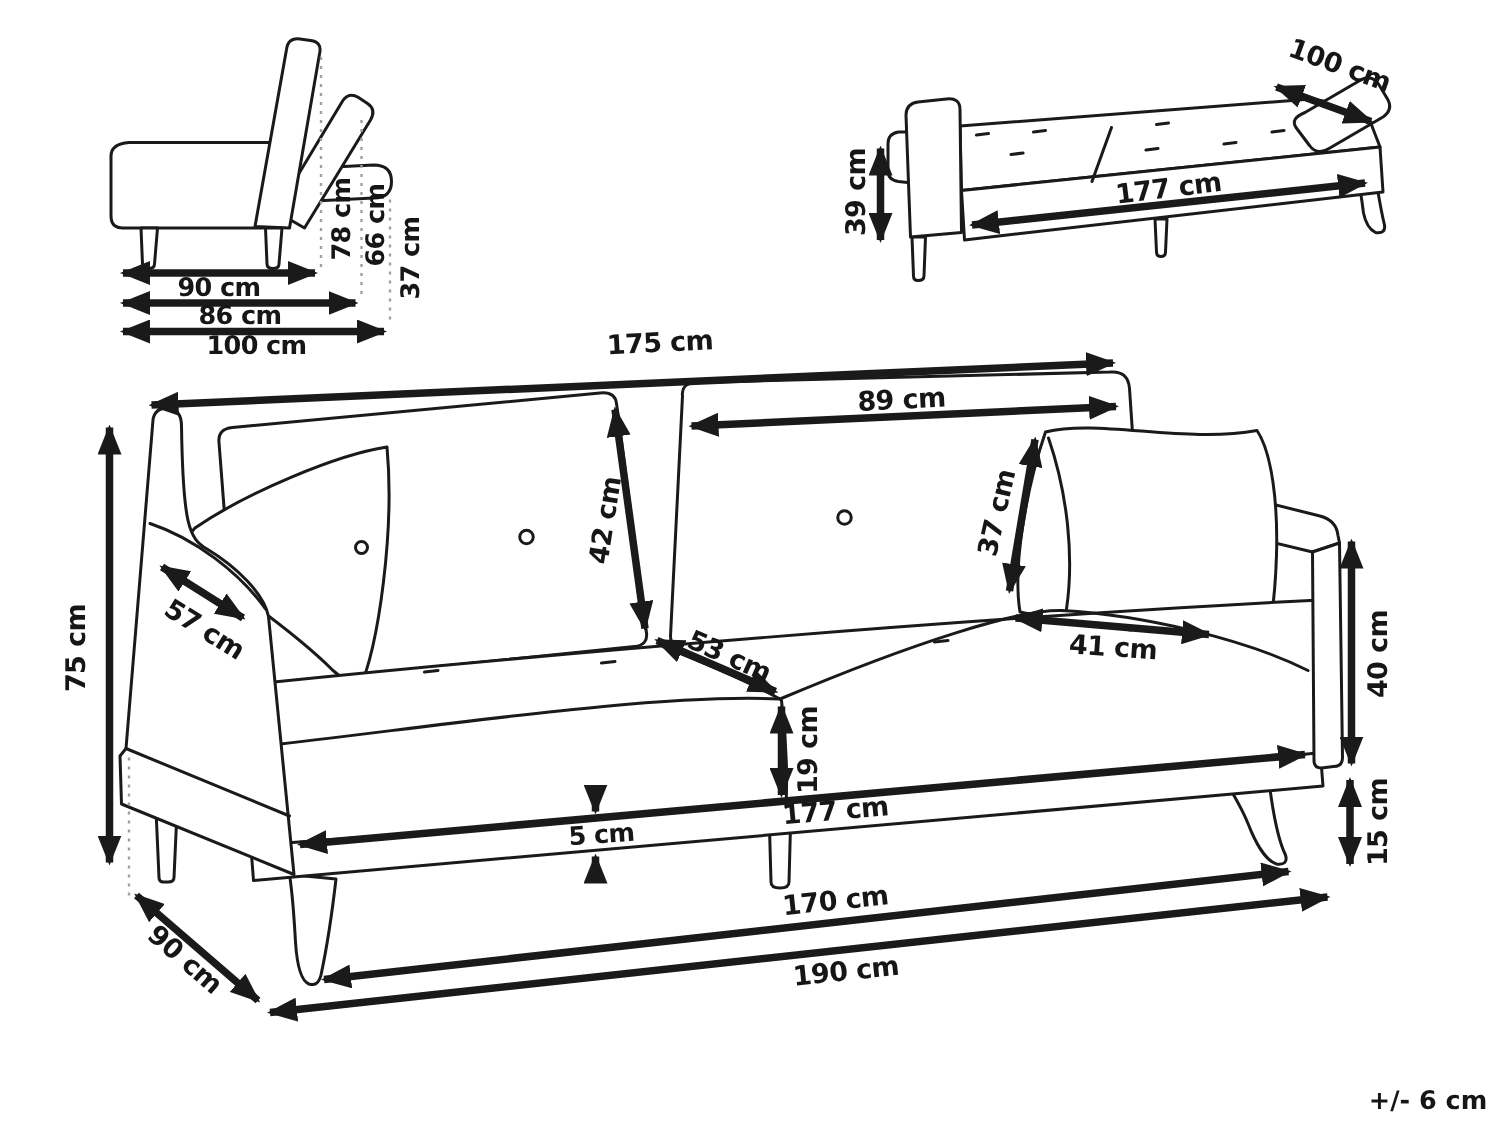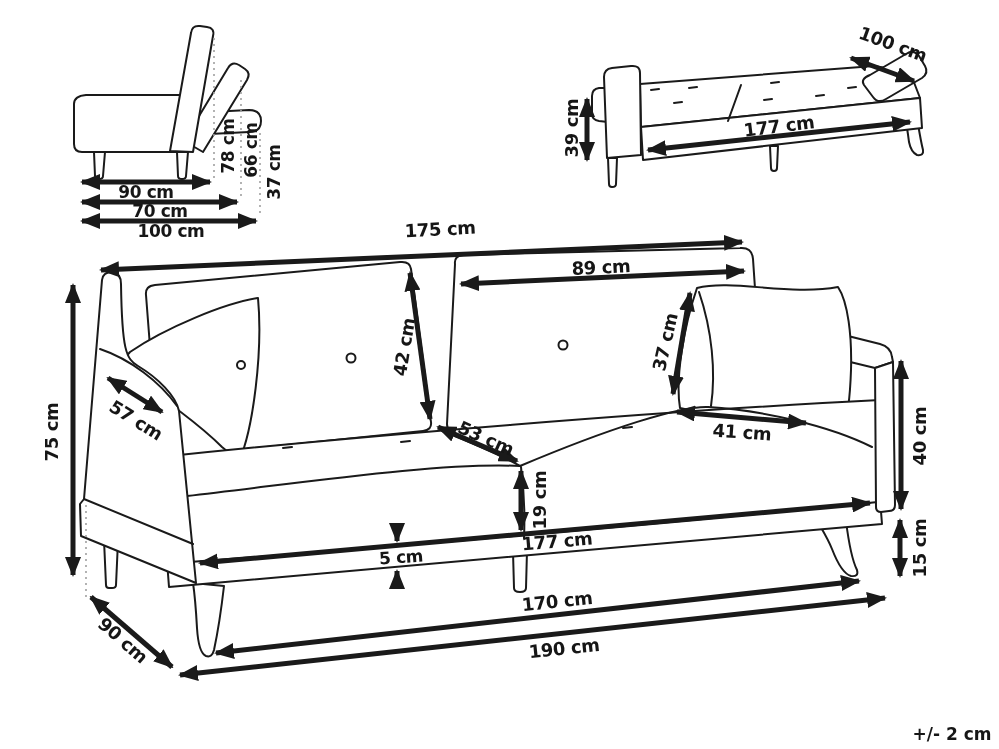--- a/index.html
+++ b/index.html
@@ -123,21 +123,21 @@
       <path class="ar" marker-end="url(#mE)" d="M 397,585 L 397,571"></path>
       <path class="ar" marker-start="url(#mS)" marker-end="url(#mE)" d="M 901,361 L 901,509"></path>
       <path class="ar" marker-start="url(#mS)" marker-end="url(#mE)" d="M 900,520 L 900,576"></path>
       <path class="ar" marker-start="url(#mS)" marker-end="url(#mE)" d="M 91,597 L 172,667"></path>
       <path class="ar" marker-start="url(#mS)" marker-end="url(#mE)" d="M 216,653 L 859,581"></path>
       <path class="ar" marker-start="url(#mS)" marker-end="url(#mE)" d="M 180,675 L 885,598"></path>
     </g>
   </svg>
 
   <div class="dim sm" style="left:146px;top:192px">90 cm</div>
-  <div class="dim sm" style="left:160px;top:211px">70 cm</div>
+  <div class="dim sm" style="left:160px;top:211px">86 cm</div>
   <div class="dim sm" style="left:171px;top:231px">100 cm</div>
   <div class="dim sm" style="left:228px;top:146px;--r:-90deg">78 cm</div>
   <div class="dim sm" style="left:251px;top:150px;--r:-90deg">66 cm</div>
   <div class="dim sm" style="left:274px;top:172px;--r:-90deg">37 cm</div>
 
   <div class="dim" style="left:893px;top:44px;--r:20deg">100 cm</div>
   <div class="dim" style="left:779px;top:126px;--r:-7deg">177 cm</div>
   <div class="dim" style="left:571px;top:128px;--r:-90deg">39 cm</div>
 
   <div class="dim" style="left:440px;top:229px;--r:-3deg">175 cm</div>
@@ -150,15 +150,15 @@
   <div class="dim" style="left:51px;top:432px;--r:-90deg">75 cm</div>
   <div class="dim" style="left:539px;top:500px;--r:-90deg">19 cm</div>
   <div class="dim" style="left:557px;top:541px;--r:-5deg">177 cm</div>
   <div class="dim sm" style="left:401px;top:557px;--r:-4deg">5 cm</div>
   <div class="dim" style="left:919px;top:436px;--r:-90deg">40 cm</div>
   <div class="dim" style="left:919px;top:548px;--r:-90deg">15 cm</div>
   <div class="dim" style="left:123px;top:640px;--r:41deg">90 cm</div>
   <div class="dim" style="left:557px;top:601px;--r:-6deg">170 cm</div>
   <div class="dim" style="left:564px;top:648px;--r:-6deg">190 cm</div>
 
-  <div class="tol" style="left:952px;top:734px">+/- 2 cm</div>
+  <div class="tol" style="left:952px;top:734px">+/- 6 cm</div>
 
 </div>
 
 </body></html>

